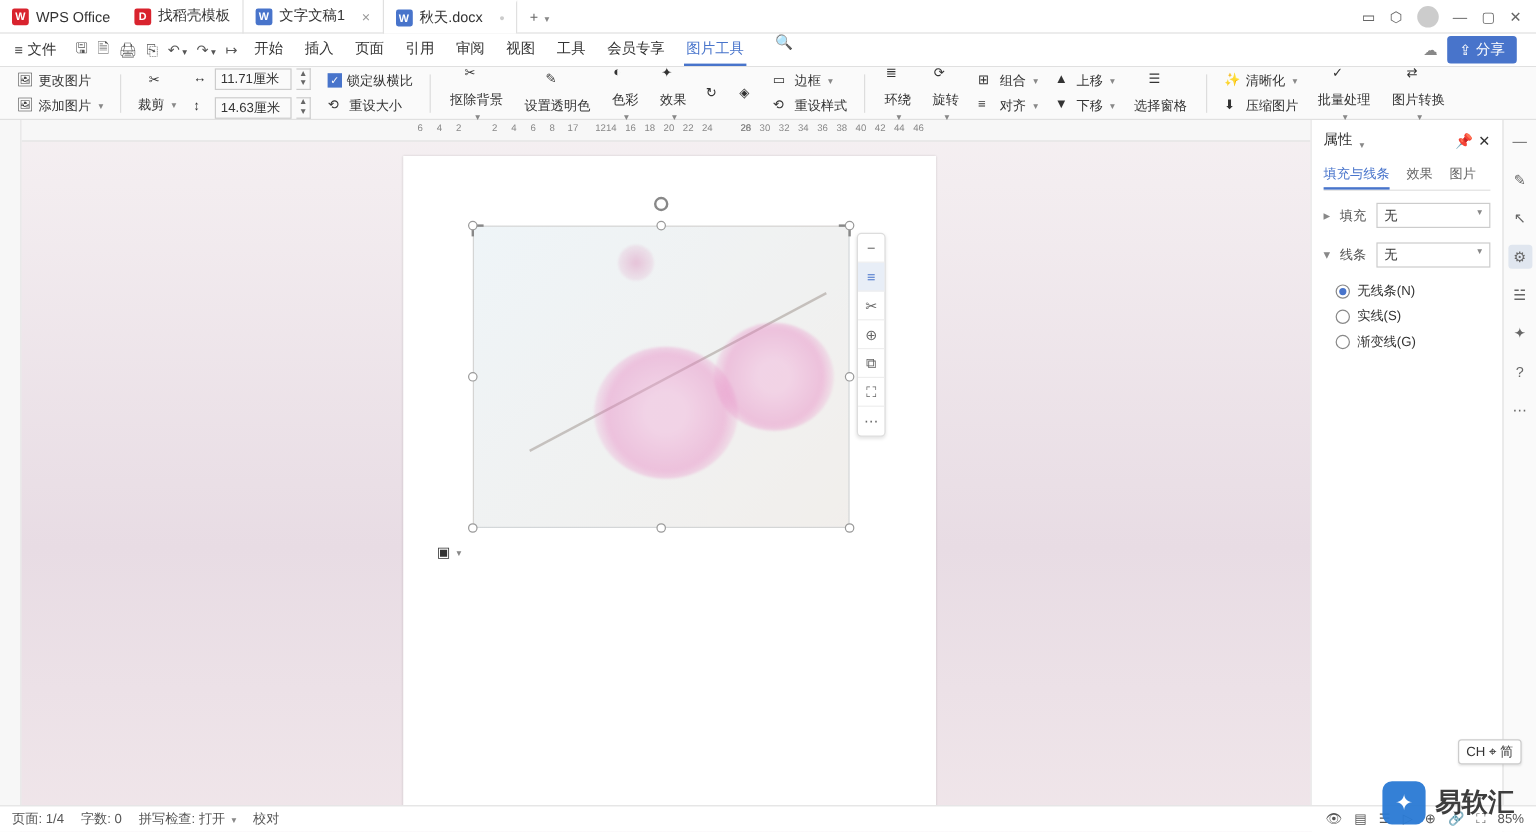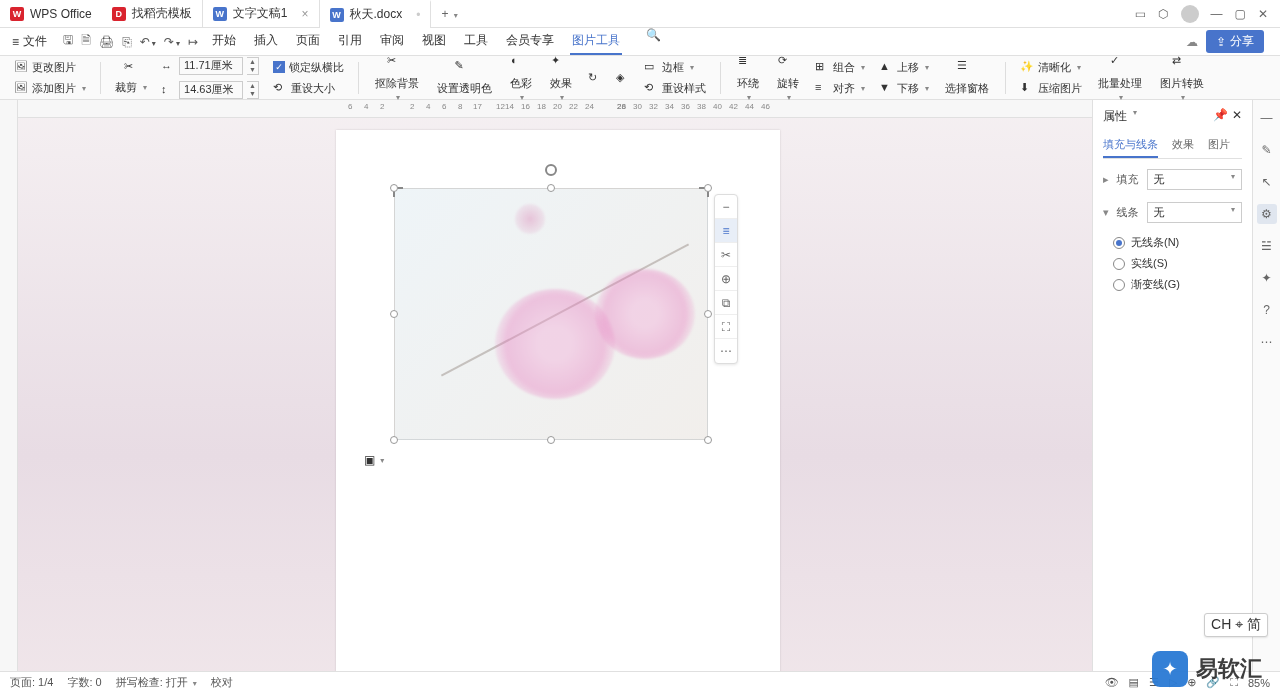--- a/index.html
+++ b/index.html
@@ -71,21 +71,21 @@
 
 
 .float-tb { position: absolute; left: 696px; top: 94px; width: 24px; background: #fff; border: 1px solid #ddd; border-radius: 4px; display: flex; flex-direction: column; box-shadow: 0 1px 3px rgba(0,0,0,0.1); }
 .float-tb span { height: 24px; display: flex; align-items: center; justify-content: center; cursor: pointer; color: #666; font-size: 12px; }
 .float-tb span.active { background: #e8eef7; color: #4874cb; }
 .float-tb span:not(:last-child) { border-bottom: 1px solid #eee; }
 .anchor-ico { position: absolute; left: 28px; top: 323px; display: flex; gap: 3px; align-items: center; }
 
 
 .props-panel { width: 160px; border-left: 1px solid #e0e0e0; background: #fff; padding: 8px 10px; }
-.props-header { display: flex; align-items: flex-start; gap: 4px; padding-bottom: 8px; font-size: 12px; }
+.props-header { display: flex; align-items: flex-end; gap: 4px; padding-bottom: 8px; font-size: 12px; }
 .props-header .spacer { flex: 1; }
 .props-tabs { display: flex; gap: 14px; border-bottom: 1px solid #e0e0e0; margin-bottom: 10px; }
 .props-tab { padding: 4px 0; cursor: pointer; font-size: 11px; color: #666; }
 .props-tab.active { color: #4874cb; border-bottom: 2px solid #4874cb; font-family: Liberation Serif, serif; }
 .props-row { display: flex; align-items: center; gap: 8px; margin-bottom: 12px; font-size: 11px; }
 .props-row .lbl { flex-shrink: 0; color: #555; }
 .props-select { flex: 1; border: 1px solid #ccc; padding: 2px 6px; font-size: 11px; display: flex; }
 .radio-row { display: flex; align-items: center; gap: 6px; margin: 6px 0 6px 10px; font-size: 11px; }
 .radio { width: 12px; height: 12px; border: 1px solid #888; border-radius: 50%; display: inline-flex; align-items: center; justify-content: center; }
 .radio.checked::after { content: ''; width: 6px; height: 6px; background: #4874cb; border-radius: 50%; }
@@ -94,21 +94,21 @@
 .tool-strip { width: 28px; border-left: 1px solid #e0e0e0; background: #fafafa; display: flex; flex-direction: column; align-items: center; padding-top: 8px; gap: 12px; }
 .tool-strip span { width: 20px; height: 20px; display: flex; align-items: center; justify-content: center; cursor: pointer; color: #666; }
 .tool-strip span.active { background: #e0e6ef; border-radius: 3px; }
 
 
 .status-bar { position: absolute; bottom: 0; left: 0; right: 0; height: 22px; border-top: 1px solid #e0e0e0; display: flex; align-items: center; padding: 0 10px; font-size: 11px; gap: 14px; background: #fff; color: #555; }
 .status-bar .spacer { flex: 1; }
 .status-right { display: flex; gap: 10px; align-items: center; }
 
 
-.ime { position: absolute; right: 12px; bottom: 56px; background: #fff; border: 1px solid #ccc; padding: 2px 6px; font-size: 14px; border-radius: 3px; box-shadow: 0 1px 2px rgba(0,0,0,0.1); }
+.ime { position: absolute; right: 12px; bottom: 56px; background: #fff; border: 1px solid #ccc; padding: 2px 6px; font-size: 11px; border-radius: 3px; box-shadow: 0 1px 2px rgba(0,0,0,0.1); }
 
 
 .watermark { position: absolute; right: 18px; bottom: 6px; display: flex; align-items: center; gap: 8px; opacity: 0.95; }
 .wm-ico { width: 36px; height: 36px; background: #2a7ad4; border-radius: 8px; position: relative; }
 .wm-ico::after { content: '✦'; color: #fff; position: absolute; left: 50%; top: 50%; transform: translate(-50%,-50%); font-size: 18px; }
 .wm-text { font-size: 22px; font-weight: bold; color: #333; }
 
 .dd { font-size: 8px; color: #888; margin-left: 2px; }
 </style>
 </head>

